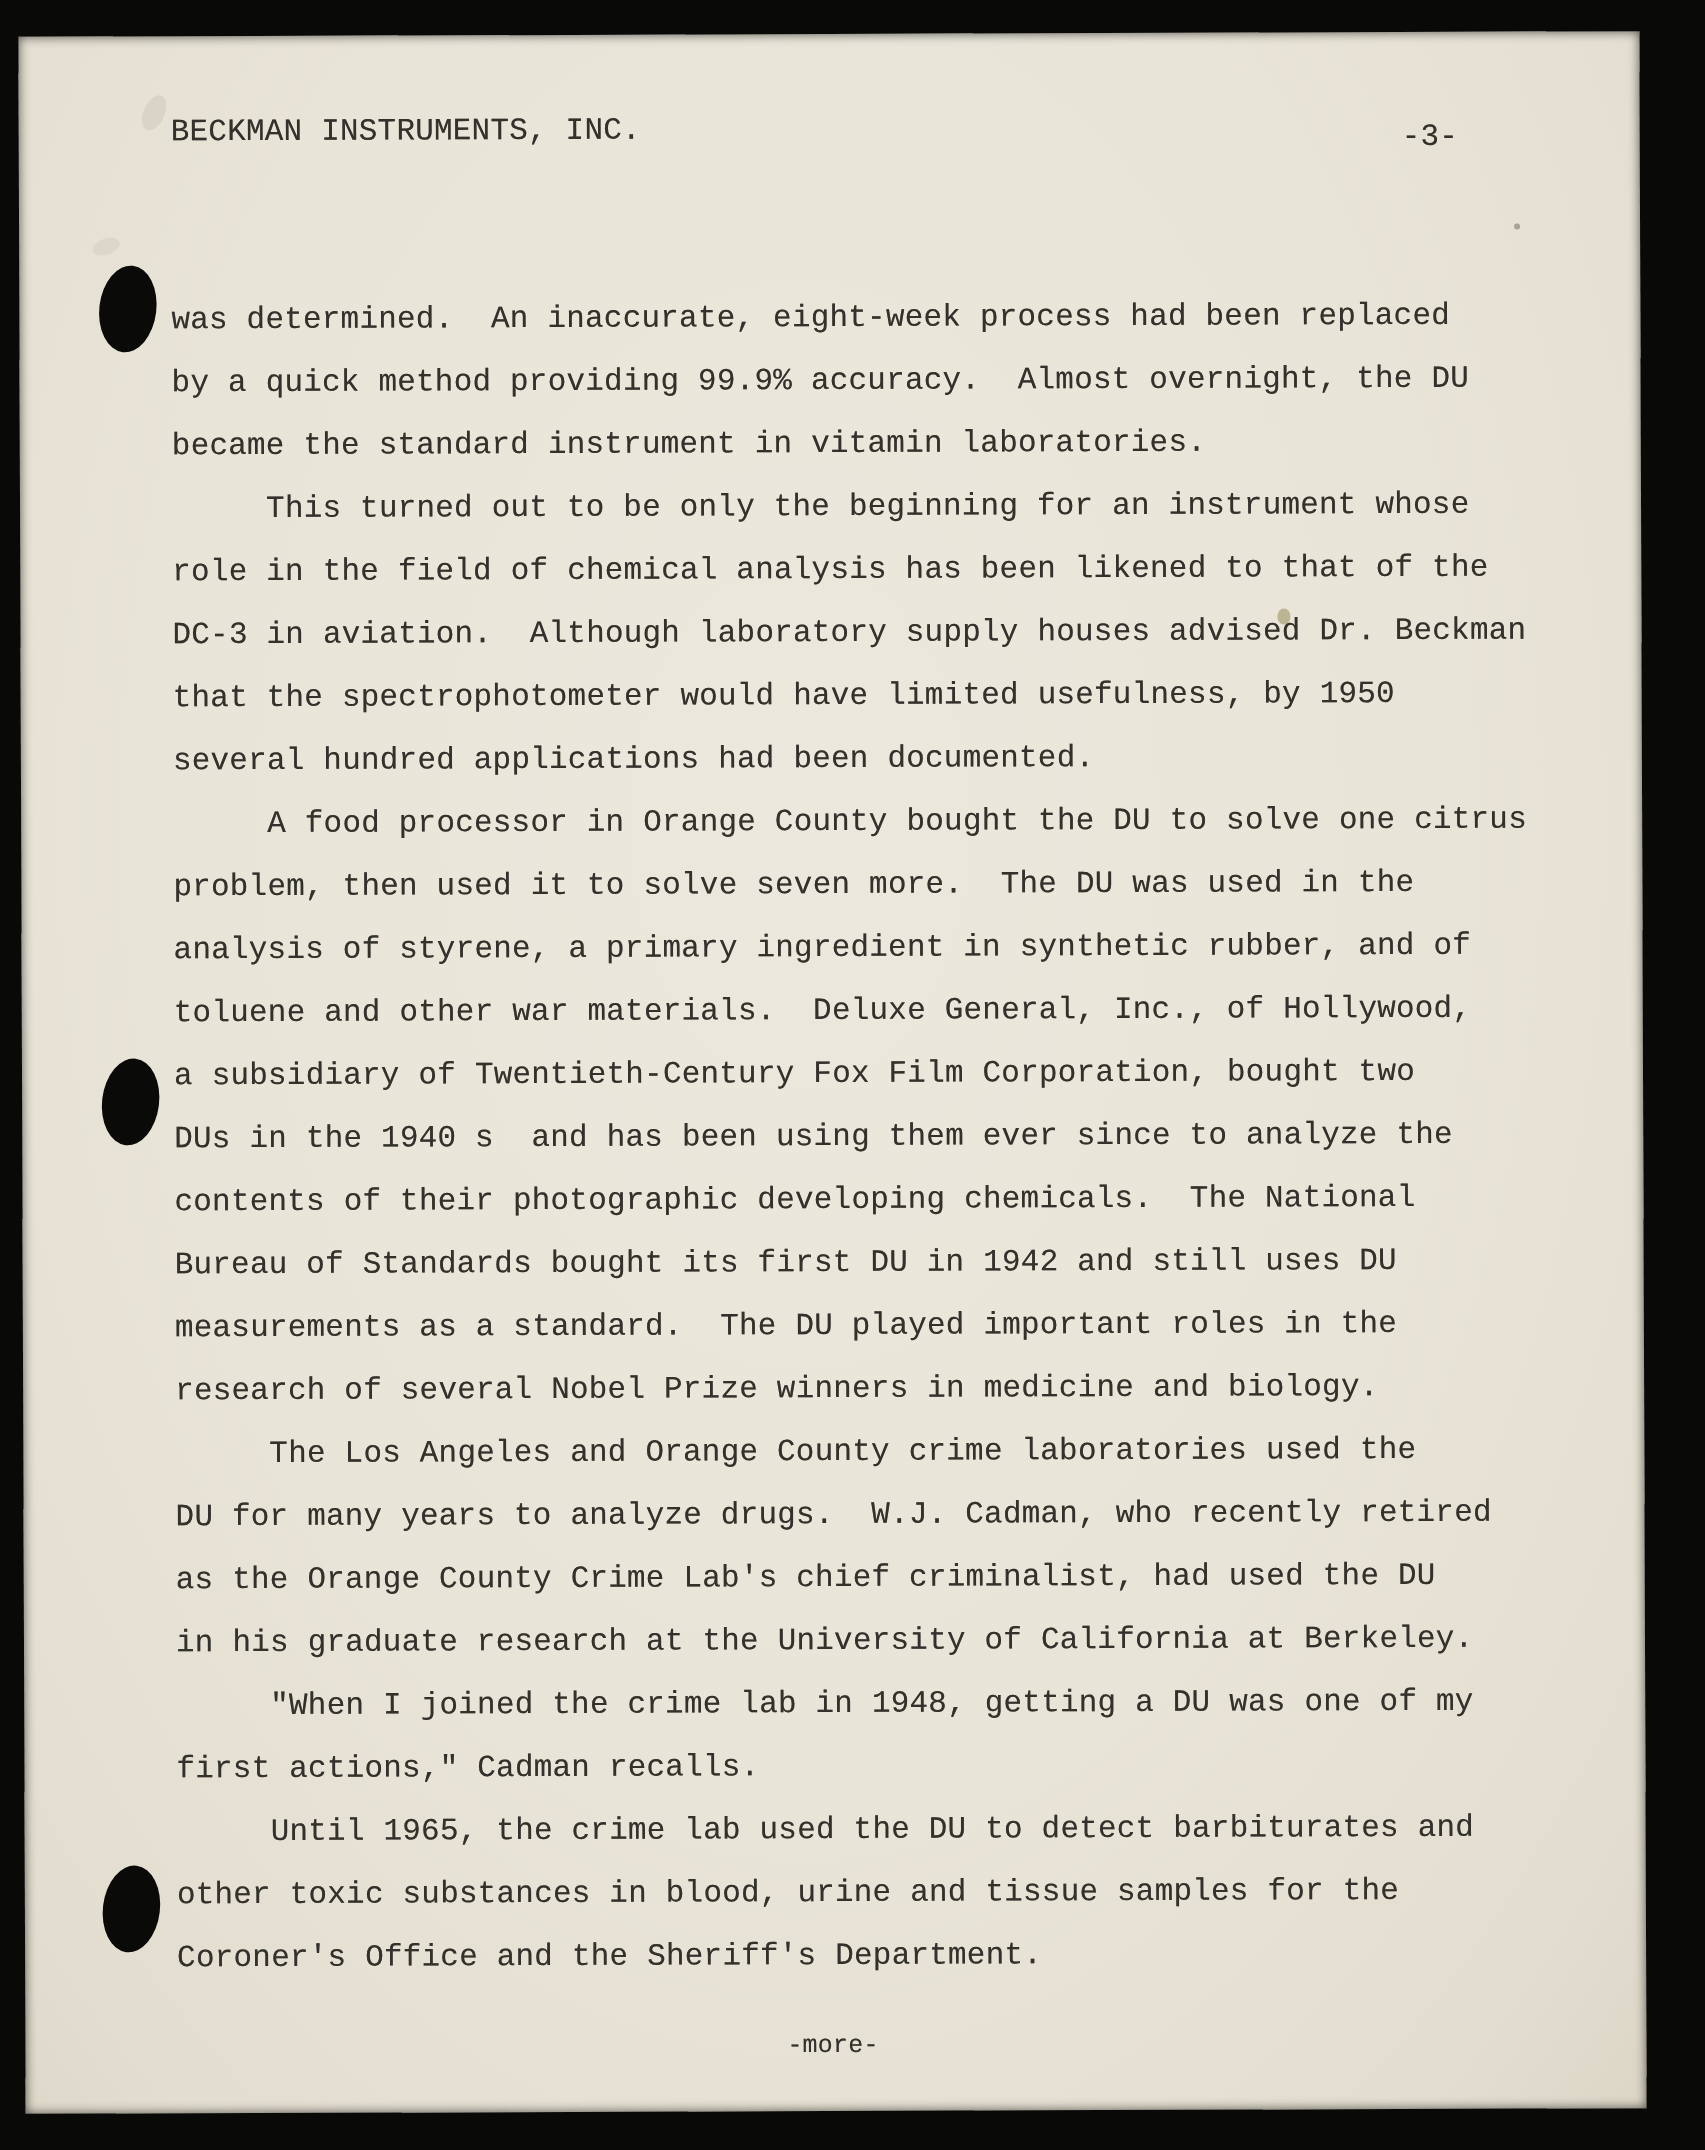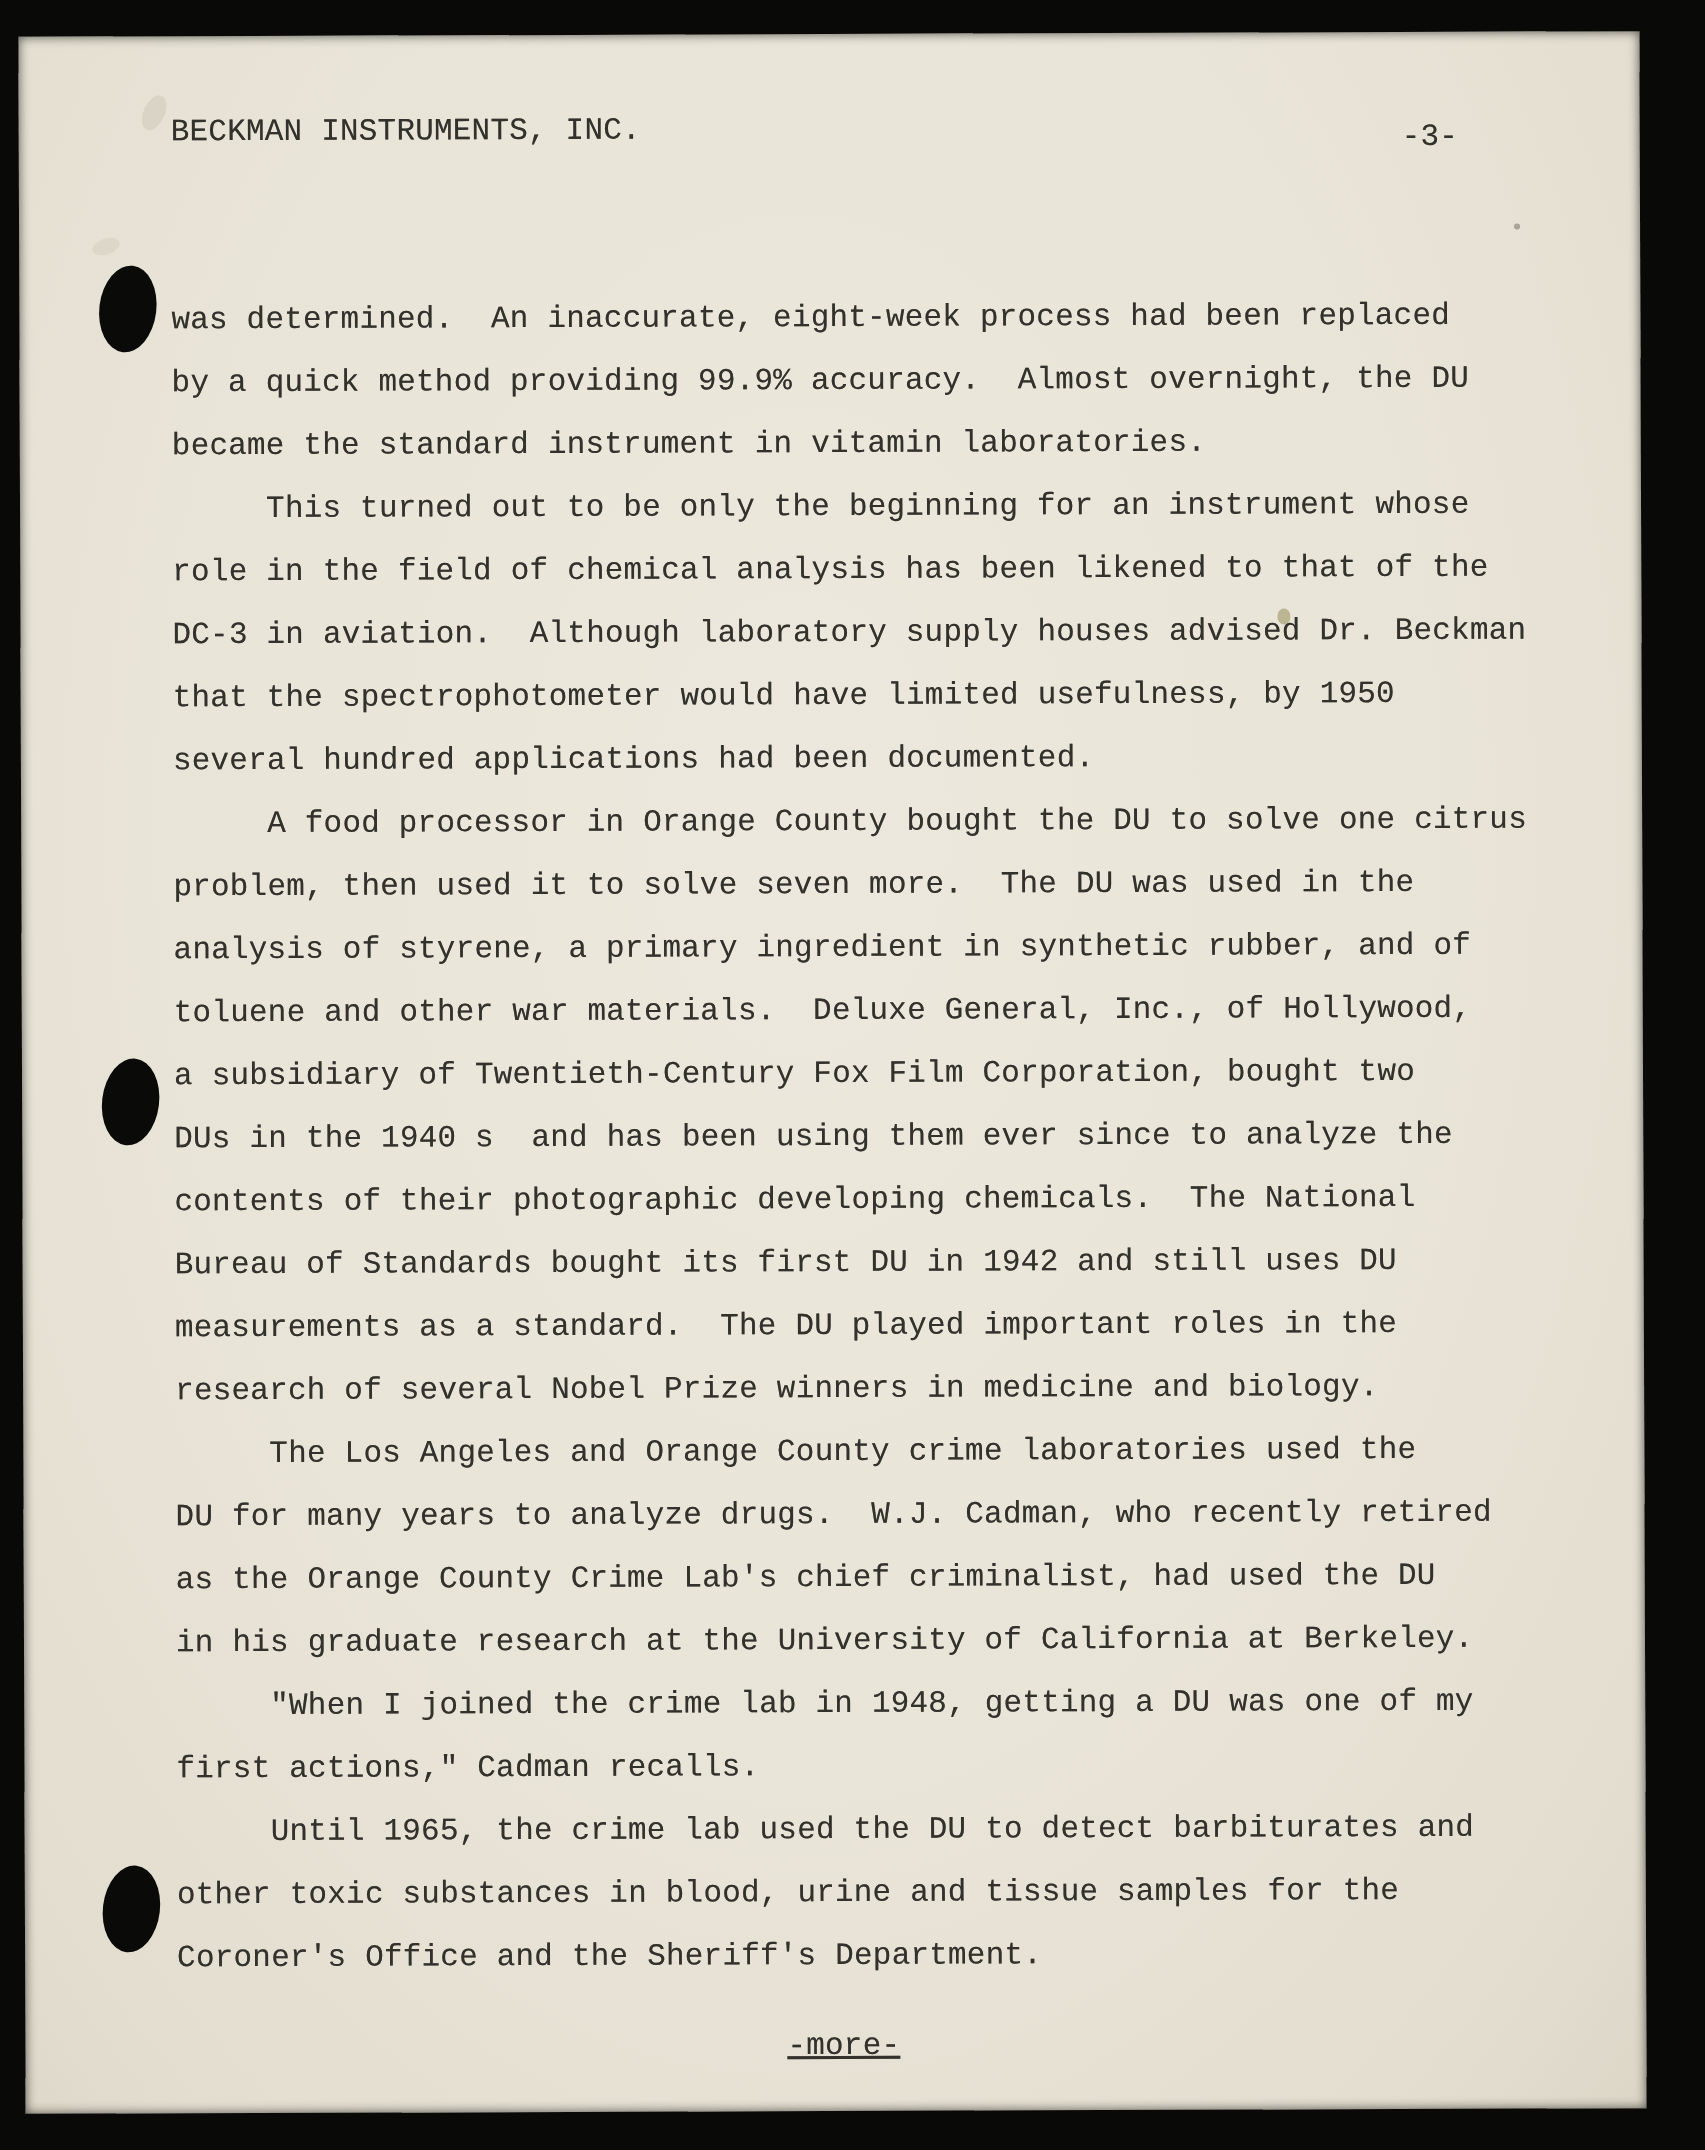--- a/index.html
+++ b/index.html
@@ -31,21 +31,21 @@
   .body-text{
     position:absolute;left:152px;top:252px;width:1424px;
   }
   .line{
     height:63px;line-height:63px;
     font-size:31px;letter-spacing:0.2px;
     white-space:pre;
   }
   .doc-footer{
     position:absolute;left:762px;top:1980px;
-    font-size:31px;line-height:63px;letter-spacing:0.2px;white-space:pre;text-decoration:underline;
+    font-size:25px;line-height:63px;letter-spacing:0.2px;white-space:pre;
   }
   .punch-hole{
     position:absolute;width:57px;height:87px;
     background:#0a0a09;border-radius:50%;
     transform:rotate(7deg);
   }
   .hole-1{left:80px;top:229px;}
   .hole-2{left:80px;top:1022px;}
   .hole-3{left:78px;top:1829px;}
   .speck{position:absolute;border-radius:50%;}

